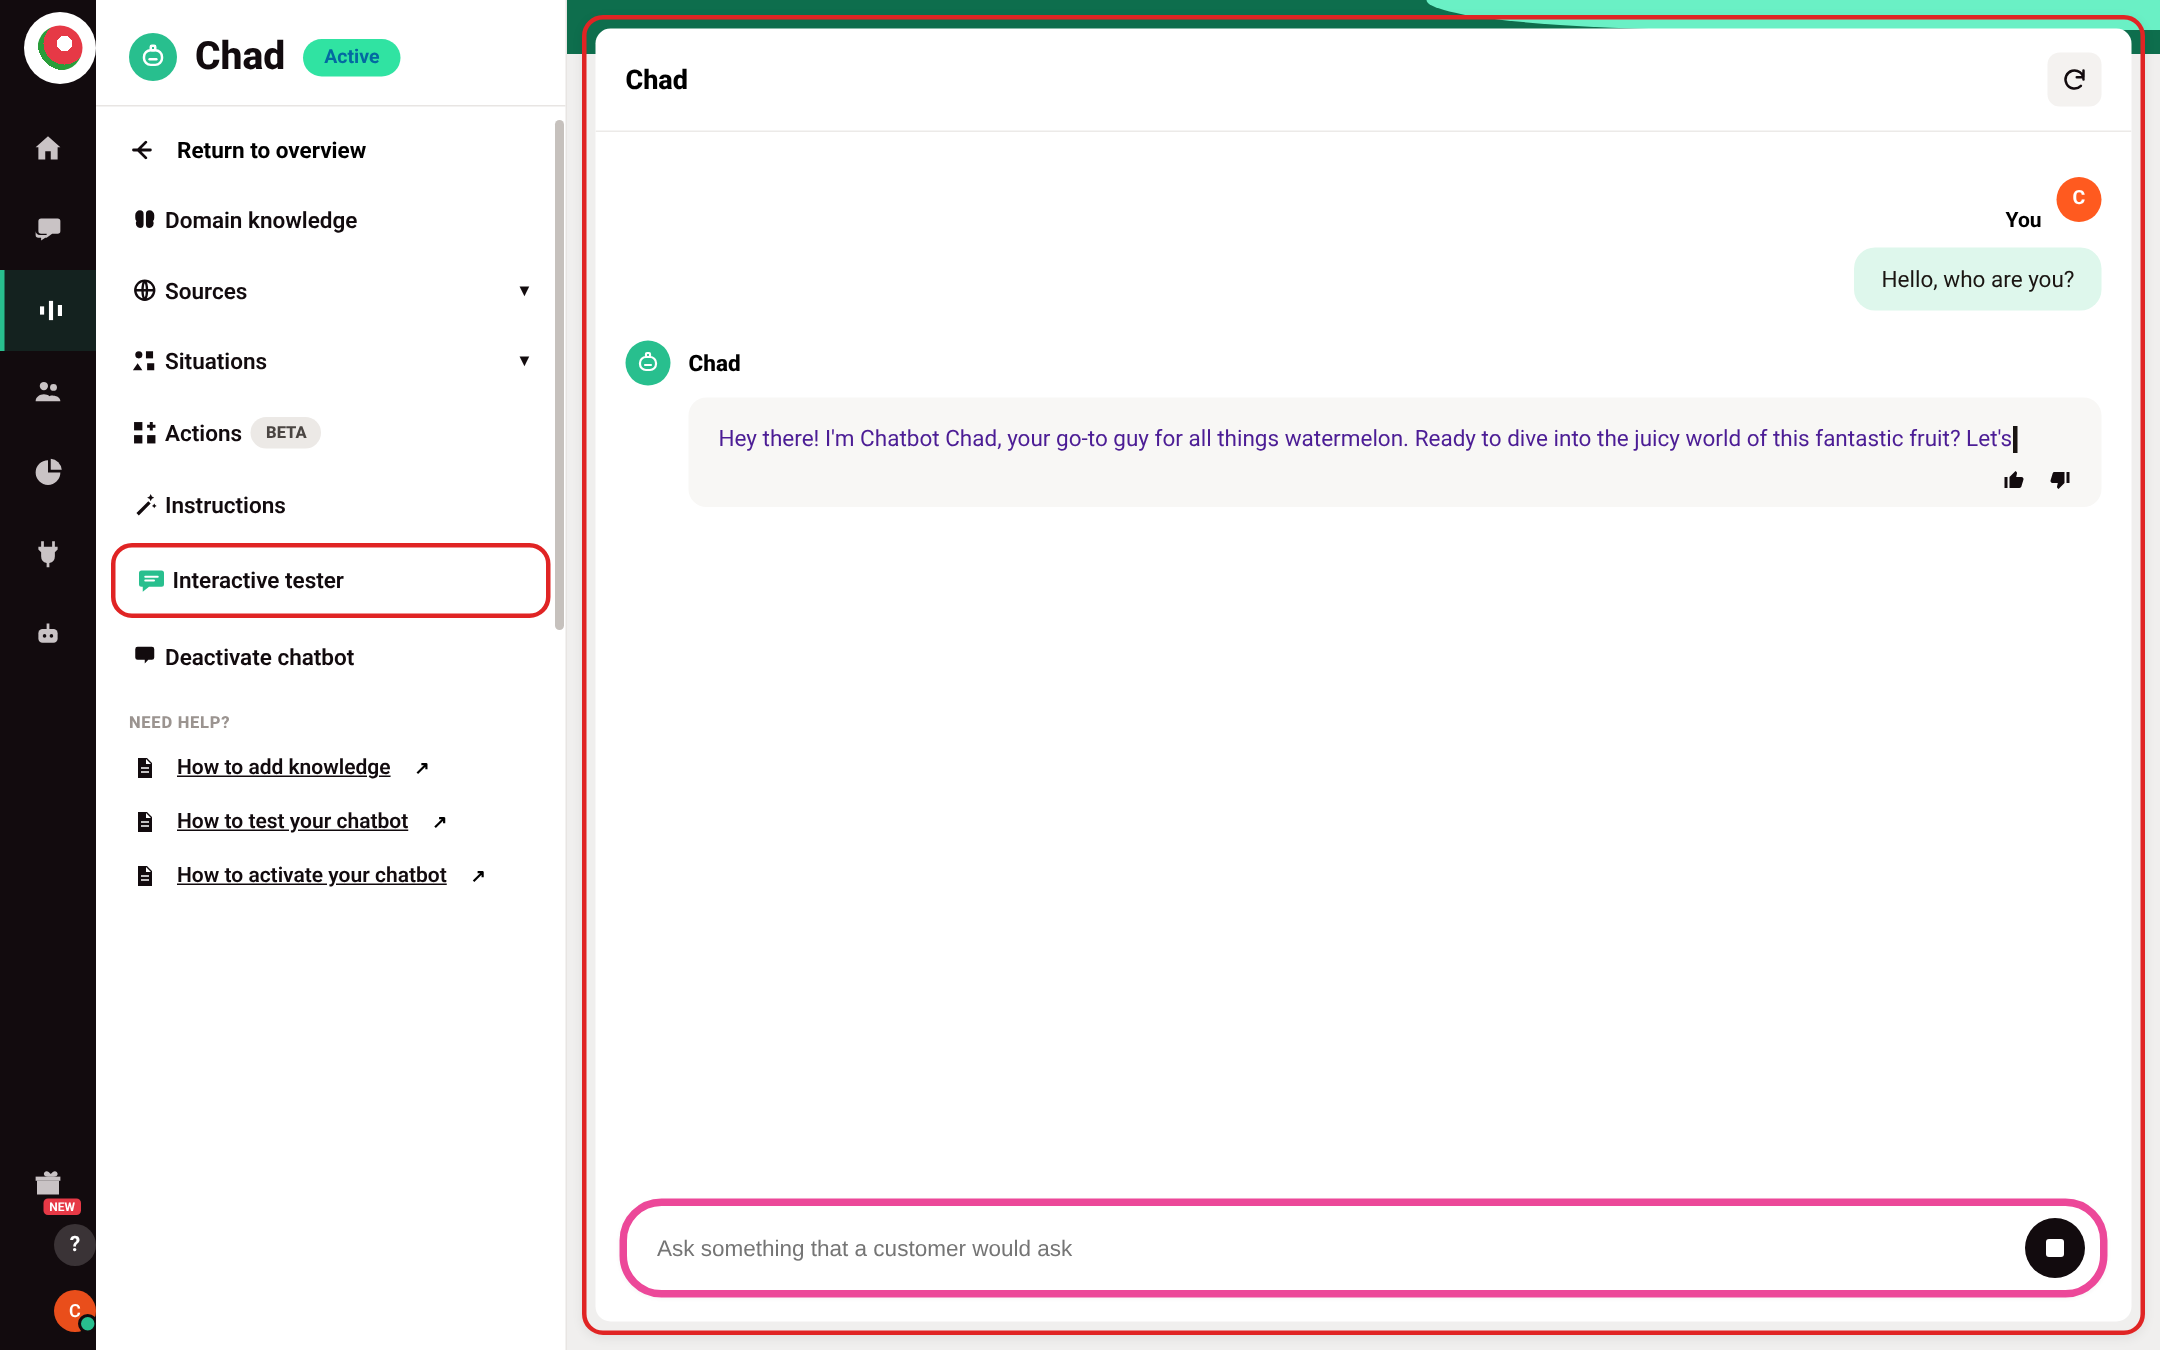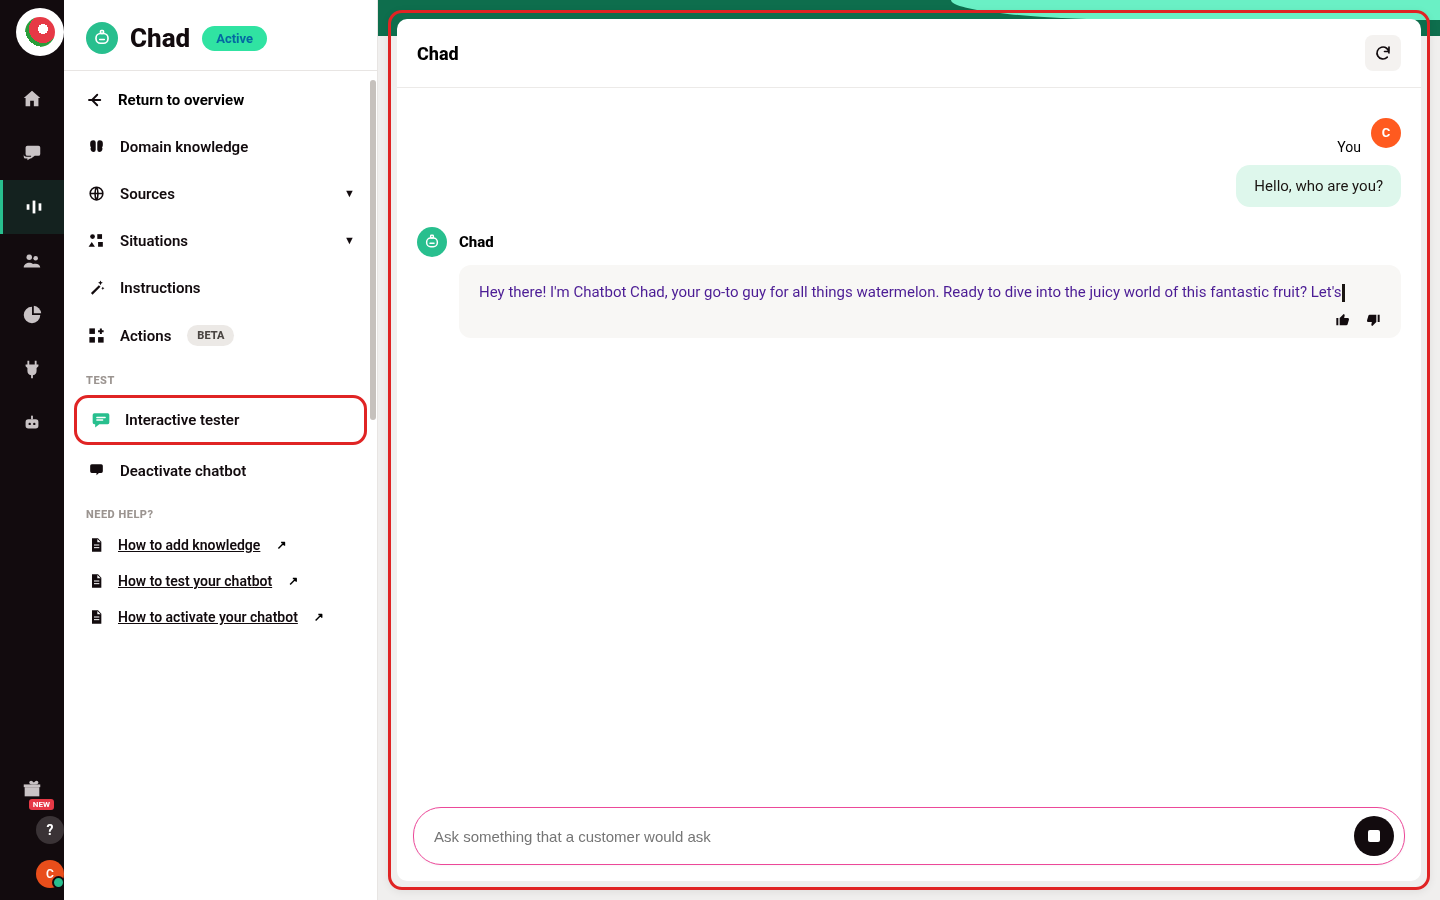--- a/index.html
+++ b/index.html
@@ -77,21 +77,21 @@
   }
   .sidebar-return {
     display: flex; align-items: center; gap: 14px; padding: 20px 22px 14px 22px;
     font-weight: 700; font-size: 15px; cursor: pointer;
   }
   .section-label {
     font-size: 11px; font-weight: 800; letter-spacing: 0.5px; color: #9b9490;
     padding: 14px 22px 6px 22px;
   }
   .nav-item {
-    display: flex; align-items: center; gap: 14px; padding: 14px 22px;
+    display: flex; align-items: center; gap: 4px; padding: 14px 22px;
     font-size: 15px; font-weight: 600; color: #120b0e; cursor: pointer;
     position: relative;
   }
   .nav-icon { width: 20px; display: flex; justify-content: center; color: #120b0e; }
   .nav-caret { position: absolute; right: 22px; font-size: 11px; color: #120b0e; }
   .beta-badge {
     background: #ece9e6; color: #4a4542; font-size: 11px; font-weight: 800;
     padding: 4px 10px; border-radius: 11px; margin-left: 2px;
   }
   .nav-item.highlighted {
@@ -142,21 +142,21 @@
     padding: 16px 20px; border-bottom: 1px solid #eceae8;
   }
   .chat-title { font-size: 18px; font-weight: 800; }
   .refresh-btn {
     width: 36px; height: 36px; background: #f4f2f0; border-radius: 8px;
     display: flex; align-items: center; justify-content: center; cursor: pointer;
   }
   .chat-body { flex: 1; padding: 22px 20px; overflow: auto; }
   .msg-row { display: flex; margin-bottom: 20px; }
   .msg-row.you { justify-content: flex-end; align-items: flex-start; gap: 12px; }
-  .you-label { font-weight: 400; font-size: 14px; align-self: center; margin-top: 29px; }
+  .you-label { font-weight: 700; font-size: 14px; align-self: center; margin-top: 29px; }
   .you-avatar {
     width: 30px; height: 30px; border-radius: 50%; background: #ff5a1f;
     color: #fff; font-weight: 700; font-size: 13px;
     display: flex; align-items: center; justify-content: center;
   }
   .msg-row.you .bubble-wrap { display: flex; flex-direction: column; align-items: flex-end; }
   .bubble-you {
     background: #def7ec; color: #1a1512; padding: 12px 18px; border-radius: 14px;
     font-size: 15px; margin-top: 10px;
   }
@@ -172,21 +172,21 @@
     margin-left: 42px; font-size: 15px; color: #4c1d95; line-height: 1.5;
     position: relative;
   }
   .bubble-bot .cursor {
     display: inline-block; width: 3px; height: 18px; background: #1a1512;
     vertical-align: middle; margin-left: 1px;
   }
   .feedback { display: flex; gap: 14px; justify-content: flex-end; margin-top: 8px; }
   .feedback span { cursor: pointer; font-size: 15px; }
   .chat-input-bar {
-    margin: 10px 16px 16px 16px; background: #fff; border: 1px solid #ec4899;
+    margin: 10px 16px 16px 16px; background: #fff; border: 5px solid #ec4899;
     border-radius: 28px; display: flex; align-items: center; padding: 8px 10px 8px 20px;
     box-shadow: 0 1px 3px rgba(0,0,0,0.04);
   }
   .chat-input {
     flex: 1; border: none; outline: none; font-size: 15px; color: #6b6560;
   }
   .stop-btn {
     width: 40px; height: 40px; border-radius: 50%; background: #120b0e;
     display: flex; align-items: center; justify-content: center; cursor: pointer;
   }
@@ -314,40 +314,39 @@
             <path d="M6 14l4 6H2l4-6zM14 14h6v6h-6z"></path>
           </svg>
       </span>
       <span>Situations</span>
       <span class="nav-caret">▼</span>
     </div>
 
     <div class="nav-item">
       <span class="nav-icon">
         <svg width="19" height="19" viewBox="0 0 24 24" fill="currentColor">
-            <path d="M5 19l10-10 2 2L7 21l-2-2zM17 3l1 2 2 1-2 1-1 2-1-2-2-1 2-1 1-2zM20 11l.7 1.3L22 13l-1.3.7L20 15l-.7-1.3L18 13l1.3-.7L20 11z"></path>
-          </svg>
-      </span>
-      <span>Instructions</span>
-    </div>
-
-    <div class="nav-item">
-      <span class="nav-icon">
-        <svg width="19" height="19" viewBox="0 0 24 24" fill="currentColor">
             <rect x="3" y="3" width="7" height="7"></rect>
             <rect x="3" y="14" width="7" height="7"></rect>
             <rect x="14" y="14" width="7" height="7"></rect>
             <path d="M17.5 3v7M14 6.5h7" stroke="currentColor" stroke-width="2.5"></path>
           </svg>
       </span>
       <span>Actions</span>
       <span class="beta-badge">BETA</span>
     </div>
 
-    <div class="section-label">TEST</div>
+    <div class="nav-item">
+      <span class="nav-icon">
+        <svg width="19" height="19" viewBox="0 0 24 24" fill="currentColor">
+            <path d="M5 19l10-10 2 2L7 21l-2-2zM17 3l1 2 2 1-2 1-1 2-1-2-2-1 2-1 1-2zM20 11l.7 1.3L22 13l-1.3.7L20 15l-.7-1.3L18 13l1.3-.7L20 11z"></path>
+          </svg>
+      </span>
+      <span>Instructions</span>
+    </div>
+
 
     <div class="nav-item highlighted">
       <span class="nav-icon">
         <svg width="20" height="20" viewBox="0 0 24 24" fill="#28bf8e">
             <path d="M4 4h16a2 2 0 012 2v9a2 2 0 01-2 2H10l-5 4v-4H4a2 2 0 01-2-2V6a2 2 0 012-2z"></path>
             <path d="M7 9h10M7 12h7" stroke="#fff" stroke-width="1.6" stroke-linecap="round"></path>
           </svg>
       </span>
       <span>Interactive tester</span>
     </div>

